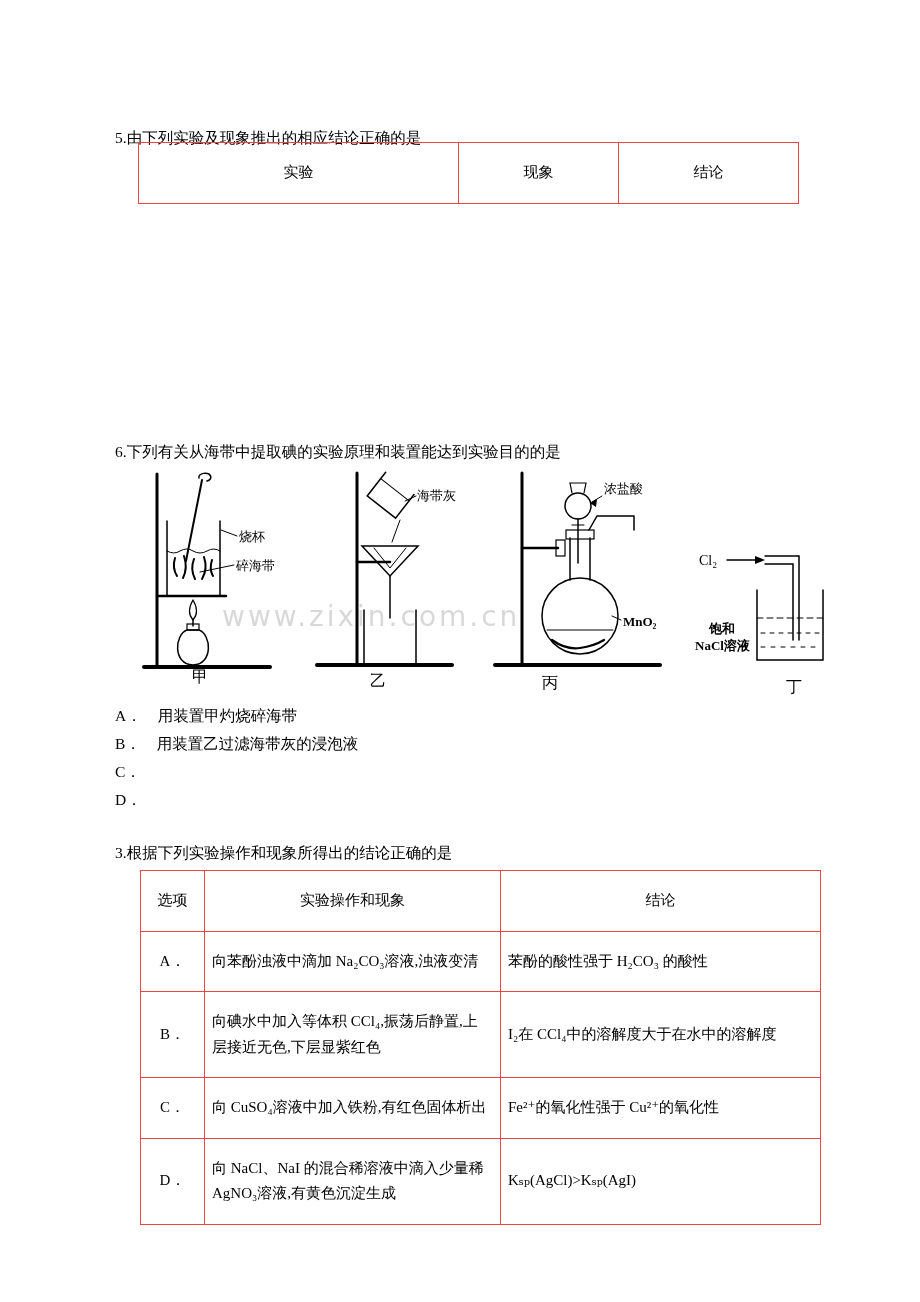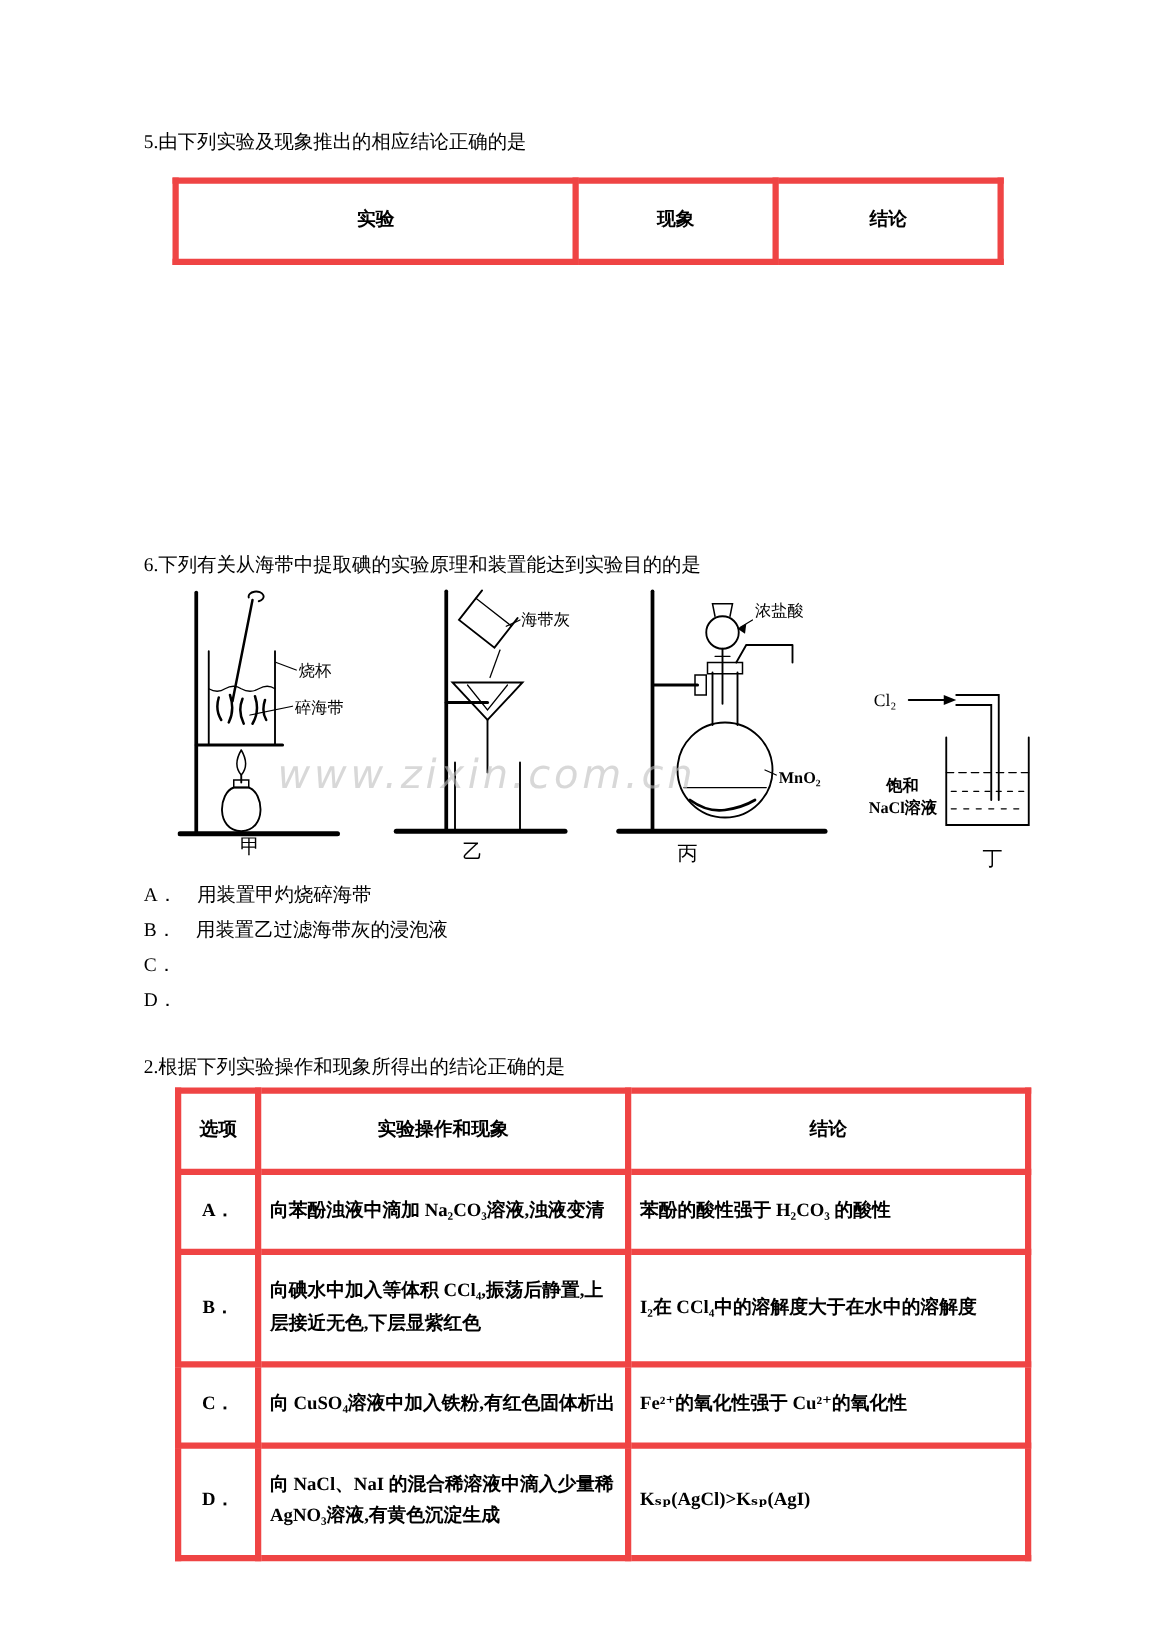--- a/index.html
+++ b/index.html
@@ -5,40 +5,40 @@
   * { margin:0; padding:0; box-sizing:border-box; }
   html,body { background:#ffffff; }
   body {
     width:920px; height:1302px;
     font-family:"Liberation Serif","DejaVu Serif",serif;
     color:#000;
   }
   .page { position:relative; width:920px; height:1302px; background:#fff; overflow:hidden; }
   .qtitle { position:absolute; font-size:15.5px; white-space:nowrap; }
   table.tbl { position:absolute; border-collapse:collapse; table-layout:fixed; font-size:15px; }
-  .tbl td { border:5px solid #ef4444; padding:17px 7px; vertical-align:middle; white-space:pre-line; line-height:1.7; font-weight:bold; }
+  .tbl td { border:1px solid #ef4444; padding:17px 7px; vertical-align:middle; white-space:pre-line; line-height:1.7; font-weight:normal; }
   .tbl tr.hdr td { text-align:center; }
   .tbl td.c { text-align:center; }
   .diagram-area { position:absolute; left:0; top:462px; width:920px; height:245px; }
   .diagram-area svg { position:absolute; }
   .applabel { position:absolute; font-size:16px; }
   .watermark {
     position:absolute; left:222px; top:138px;
     font-family:"DejaVu Sans","Liberation Sans",sans-serif;
-    font-size:32px; color:#bfbfbf; opacity:0.6; letter-spacing:3px; white-space:nowrap;font-style:italic;
+    font-size:28px; color:#bfbfbf; opacity:0.6; letter-spacing:3px; white-space:nowrap;
   }
   .optrow { position:absolute; left:115px; font-size:15.5px; display:flex; gap:16px; white-space:nowrap; }
   svg text { fill:#000; stroke:none; font-family:"Liberation Serif","DejaVu Serif",serif; }
 </style>
 </head>
 <body>
 
 <div class="page">
 
-  <div class="qtitle" style="left:115px;top:103px;">5.由下列实验及现象推出的相应结论正确的是</div>
+  <div class="qtitle" style="left:115px;top:128px;">5.由下列实验及现象推出的相应结论正确的是</div>
 
   <table class="tbl" style="left:138px;top:142px;width:660px;">
     <colgroup>
         <col style="width:320px">
         <col style="width:160px">
         <col style="width:180px">
       </colgroup>
     <tbody>
         <tr class="hdr" style="height:38px">
       <td>实验</td>
@@ -148,21 +148,21 @@
     <span>B．</span>
     <span>用装置乙过滤海带灰的浸泡液</span>
   </div>
   <div class="optrow" style="top:762px;">
     <span>C．</span>
   </div>
   <div class="optrow" style="top:790px;">
     <span>D．</span>
   </div>
 
-  <div class="qtitle" style="left:115px;top:843px;">2.根据下列实验操作和现象所得出的结论正确的是</div>
+  <div class="qtitle" style="left:115px;top:843px;">3.根据下列实验操作和现象所得出的结论正确的是</div>
 
   <table class="tbl" style="left:140px;top:870px;width:680px;">
     <colgroup>
         <col style="width:64px">
         <col style="width:296px">
         <col style="width:320px">
       </colgroup>
     <tbody>
         <tr class="hdr" style="height:30px">
       <td>选项</td>

